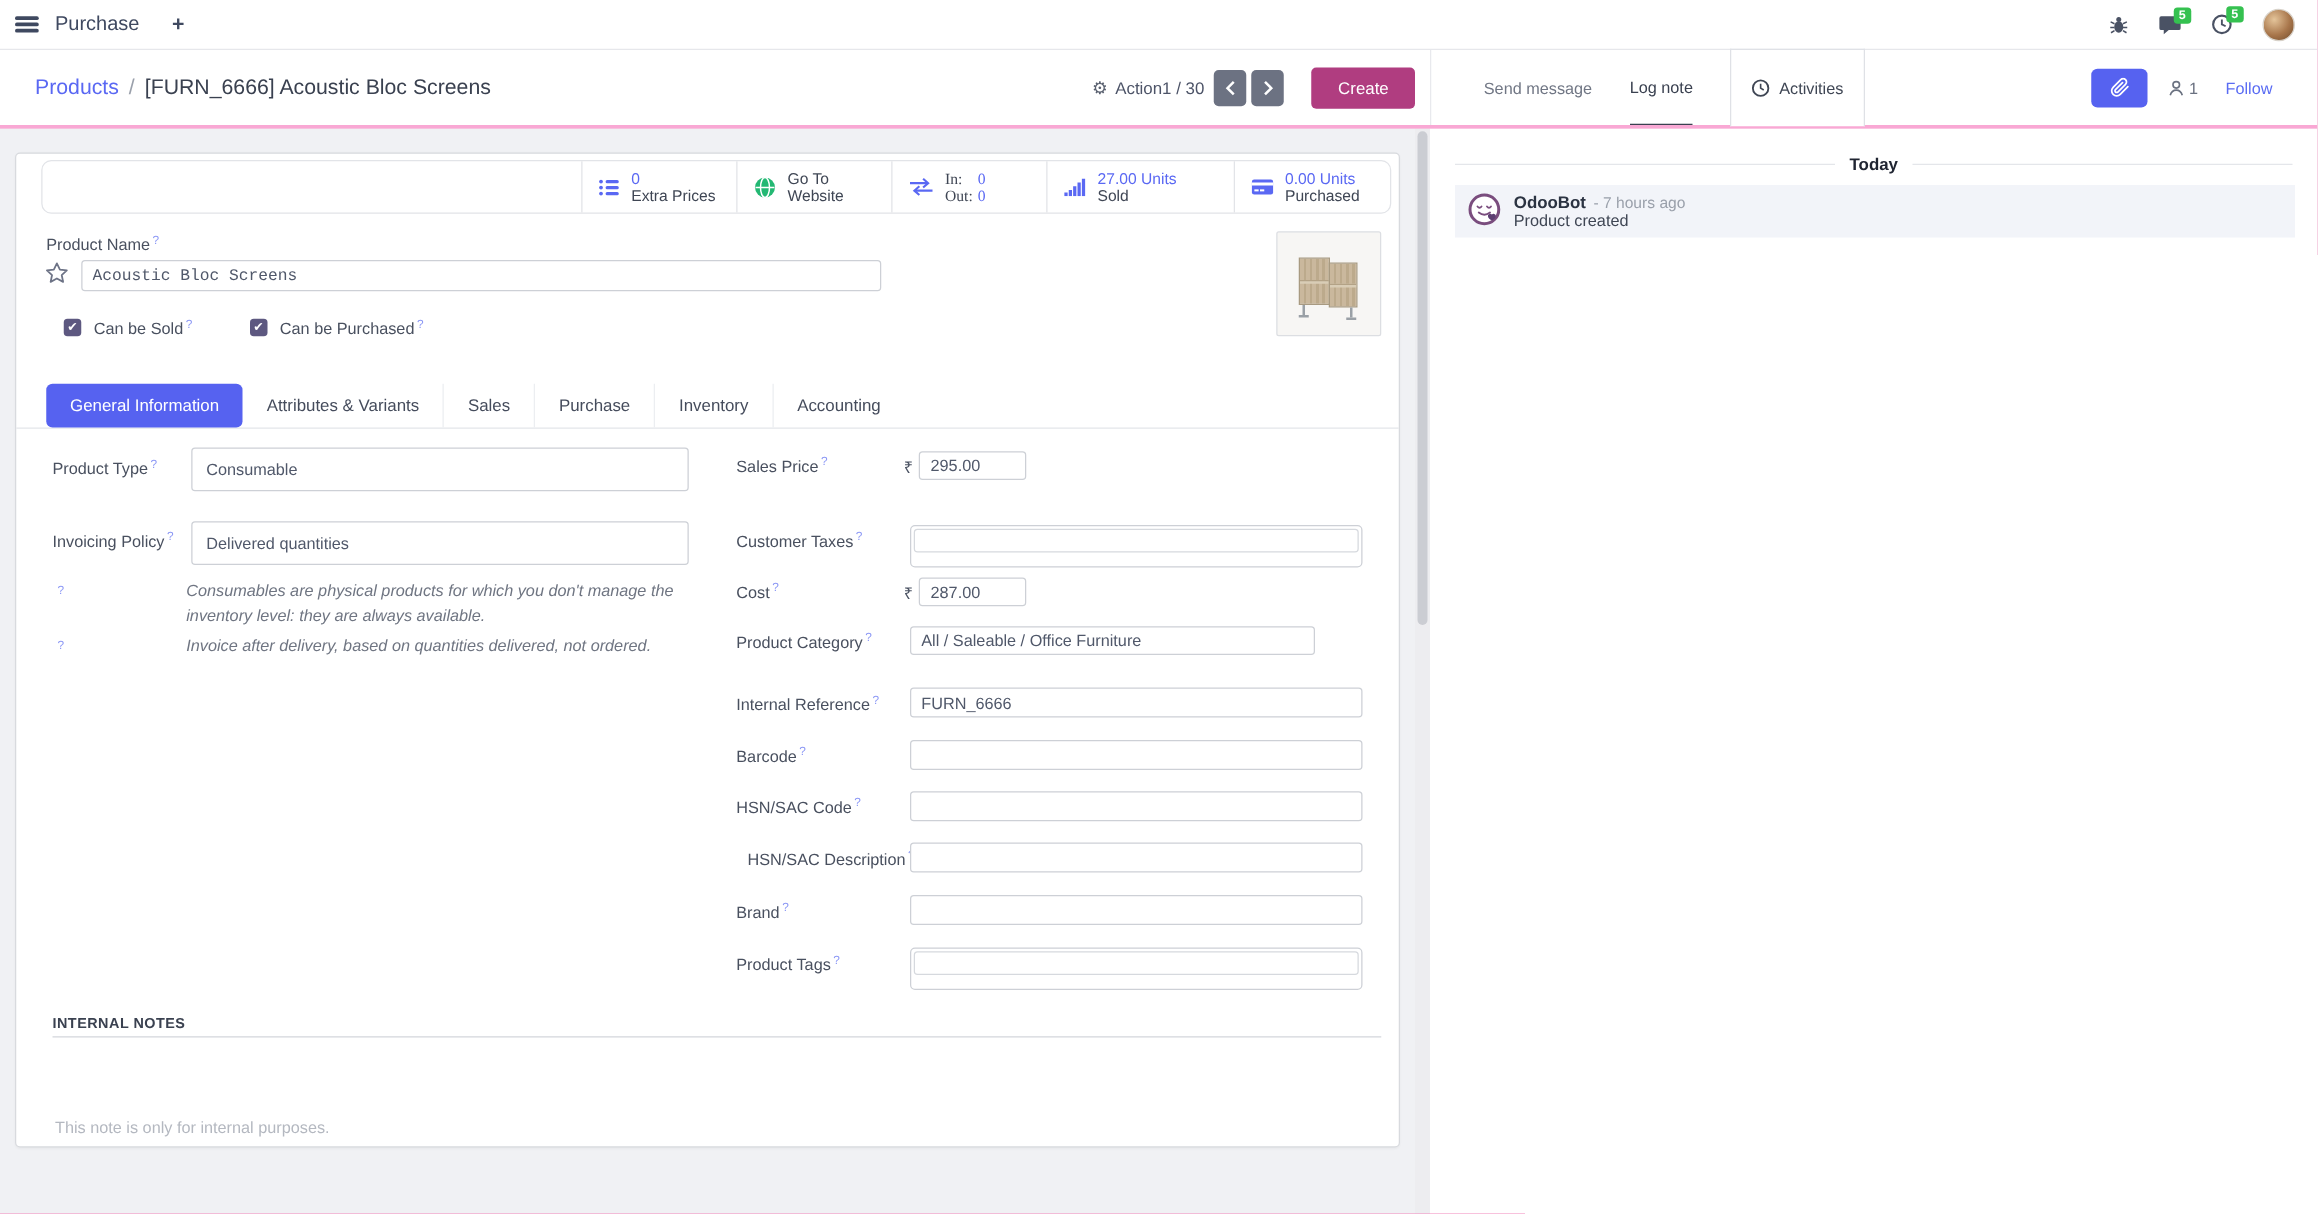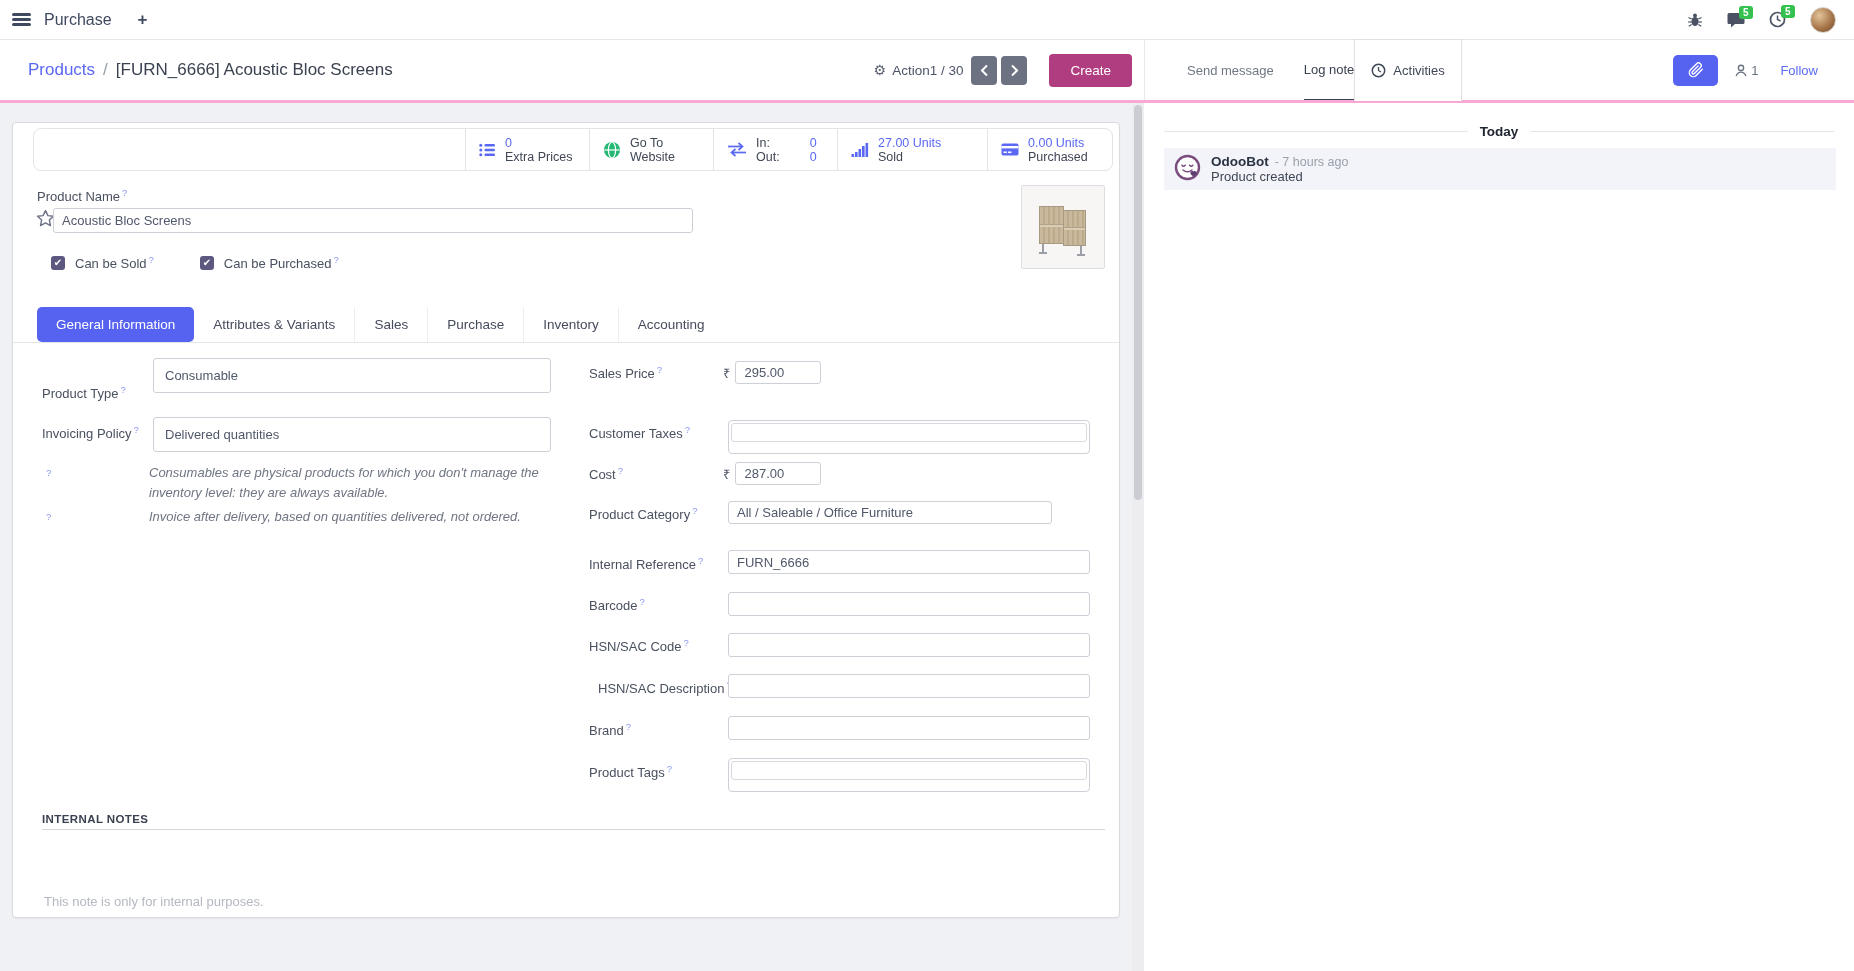--- a/index.html
+++ b/index.html
@@ -30,21 +30,21 @@
   .pager-text { font-size:13.5px; color:#4d5468; cursor:pointer; }
   .pg-btn { margin-left:8px; width:26px; height:29px; background:#6c7282; border:none; border-radius:4px; display:inline-flex; align-items:center; justify-content:center; cursor:pointer; }
   .pg-btn + .pg-btn { margin-left:4px; }
   .btn-create { margin-left:22px; background:#b03d80; color:#fff; border:none; border-radius:4px; font-size:13.5px; padding:9px 21px; cursor:pointer; font-family:inherit; }
 
   
   .cp-right { flex:1; display:flex; align-items:center; padding:0 36px 0 42px; border-left:1px solid #e8e9ed; }
   .chat-tab { font-size:13px; color:#707684; cursor:pointer; padding:22px 0; }
   .chat-tab.active { color:#3a4150; border-bottom:1px solid #3a4150; }
   .chat-tab + .chat-tab { margin-left:30px; }
-  .activities-btn { display:flex; align-items:center; gap:7px; font-size:13px; color:#3f4654; border:1px solid #dfe1e6; border-bottom:none; padding:0 16px; height:62px; cursor:pointer; background:#fff; }
+  .activities-btn { margin-left:30px; display:flex; align-items:center; gap:7px; font-size:13px; color:#3f4654; border:1px solid #dfe1e6; border-bottom:none; padding:0 16px; height:62px; cursor:pointer; background:#fff; }
   .attach-btn { margin-left:auto; width:45px; height:31px; background:#5662f0; border:none; border-radius:5px; display:inline-flex; align-items:center; justify-content:center; cursor:pointer; }
   .followers { margin-left:16px; display:flex; align-items:center; gap:3px; color:#6a7180; font-size:13px; cursor:pointer; }
   .follow-link { margin-left:22px; color:#5a6cf3; font-size:13px; cursor:pointer; }
 
   
   .body-row { display:flex; height:868px; }
   .content-pane { width:1132px; background:#f0f1f4; padding:14px 0 0 12px; }
   .scroll-strip { width:12px; background:#ededf0; position:relative; }
   .scroll-thumb { position:absolute; top:2px; left:2px; width:8px; height:395px; background:#cbcdd3; border-radius:4px; }
   .chatter-pane { flex:1; background:#fff; }
@@ -55,29 +55,29 @@
 
   
   .sheet { position:relative; margin-top:5px; width:1108px; height:796px; background:#fff; border:1px solid #d8dade; border-radius:4px; box-shadow:0 1px 2px rgba(0,0,0,.04); }
 
   
   .stat-box { position:absolute; left:20px; right:6px; top:5px; height:43px; border:1px solid #e2e4e8; border-radius:8px; display:flex; }
   .stat-spacer { flex:1; }
   .stat-btn { display:flex; align-items:center; gap:9px; padding:0 13px; border-left:1px solid #e2e4e8; cursor:pointer; min-width:124px; }
   .stat-txt { font-size:12.5px; line-height:14px; color:#3f4654; }
   .stat-val { color:#5a68f3; }
-  .inout-grid { font-size:12.5px; line-height:14px; display:grid; grid-template-columns:auto auto; column-gap:30px; }
+  .inout-grid { font-size:12.5px; line-height:14px; display:grid; grid-template-columns:auto auto; column-gap:4px;font-family:Liberation Serif, serif; }
   .inout-grid .lbl { color:#3f4654; }
   .inout-grid .val { color:#5a68f3; }
 
   
   .fld-label { font-size:13px; color:#49505f; }
   sup.q { color:#8a96f5; font-size:9.5px; margin-left:2px; }
   .o-input { font-family:inherit; font-size:13px; color:#50586a; border:1px solid #cdd0d6; border-radius:3px; padding:2px 8px; background:#fff; outline:none; }
-  .name-input { position:absolute; left:40px; top:85px; width:640px; height:25px; }
+  .name-input { position:absolute; left:52px; top:85px; width:640px; height:25px;font-family:Liberation Mono, monospace; }
   .star-wrap { position:absolute; left:23px; top:86px; cursor:pointer; }
   .img-box { position:absolute; left:1008px; top:62px; width:84px; height:84px; border:1px solid #dcdee2; background:#f7f6f4; border-radius:2px; }
   .panel { position:absolute; border:1px solid #a89a81; background:repeating-linear-gradient(90deg,#cab89d 0 3px,#bcaa8c 3px 5px); }
   .panel .rail { position:absolute; left:0; right:0; top:48%; height:3px; background:#d9cdb6; border-top:1px solid #b3a286; }
   .leg { position:absolute; width:2px; height:8px; background:#9aa0a6; }
   .foot { position:absolute; width:8px; height:2px; background:#9aa0a6; }
 
   .check-row { position:absolute; left:38px; top:131px; display:flex; align-items:center; gap:10px; }
   .checkbox { width:14px; height:14px; background:#5d5880; border-radius:3px; display:inline-flex; align-items:center; justify-content:center; color:#fff; font-size:10px; cursor:pointer; }
   .check-lbl { font-size:13px; color:#49505f; margin-right:36px; }
@@ -318,21 +318,21 @@
 
         <div class="tabs">
           <div class="tab active">General Information</div>
           <div class="tab">Attributes &amp; Variants</div>
           <div class="tab">Sales</div>
           <div class="tab">Purchase</div>
           <div class="tab">Inventory</div>
           <div class="tab">Accounting</div>
         </div>
 
-        <label class="fld-label abs" style="left:29px; top:243px;margin-top:18px;"><span>Product Type</span><sup class="q">?</sup></label>
+        <label class="fld-label abs" style="left:29px; top:243px;"><span>Product Type</span><sup class="q">?</sup></label>
         <div class="select-box" style="left:140px; top:235px;">Consumable</div>
 
         <label class="fld-label abs" style="left:29px; top:301px;"><span>Invoicing Policy</span><sup class="q">?</sup></label>
         <div class="select-box" style="left:140px; top:294px;">Delivered quantities</div>
 
         <sup class="q abs" style="left:31px; top:344px;">?</sup>
         <div class="helper abs" style="left:136px; top:340px;">Consumables are physical products for which you don't manage the inventory level: they are always available.</div>
 
         <sup class="q abs" style="left:31px; top:388px;">?</sup>
         <div class="helper abs" style="left:136px; top:384px;">Invoice after delivery, based on quantities delivered, not ordered.</div>

